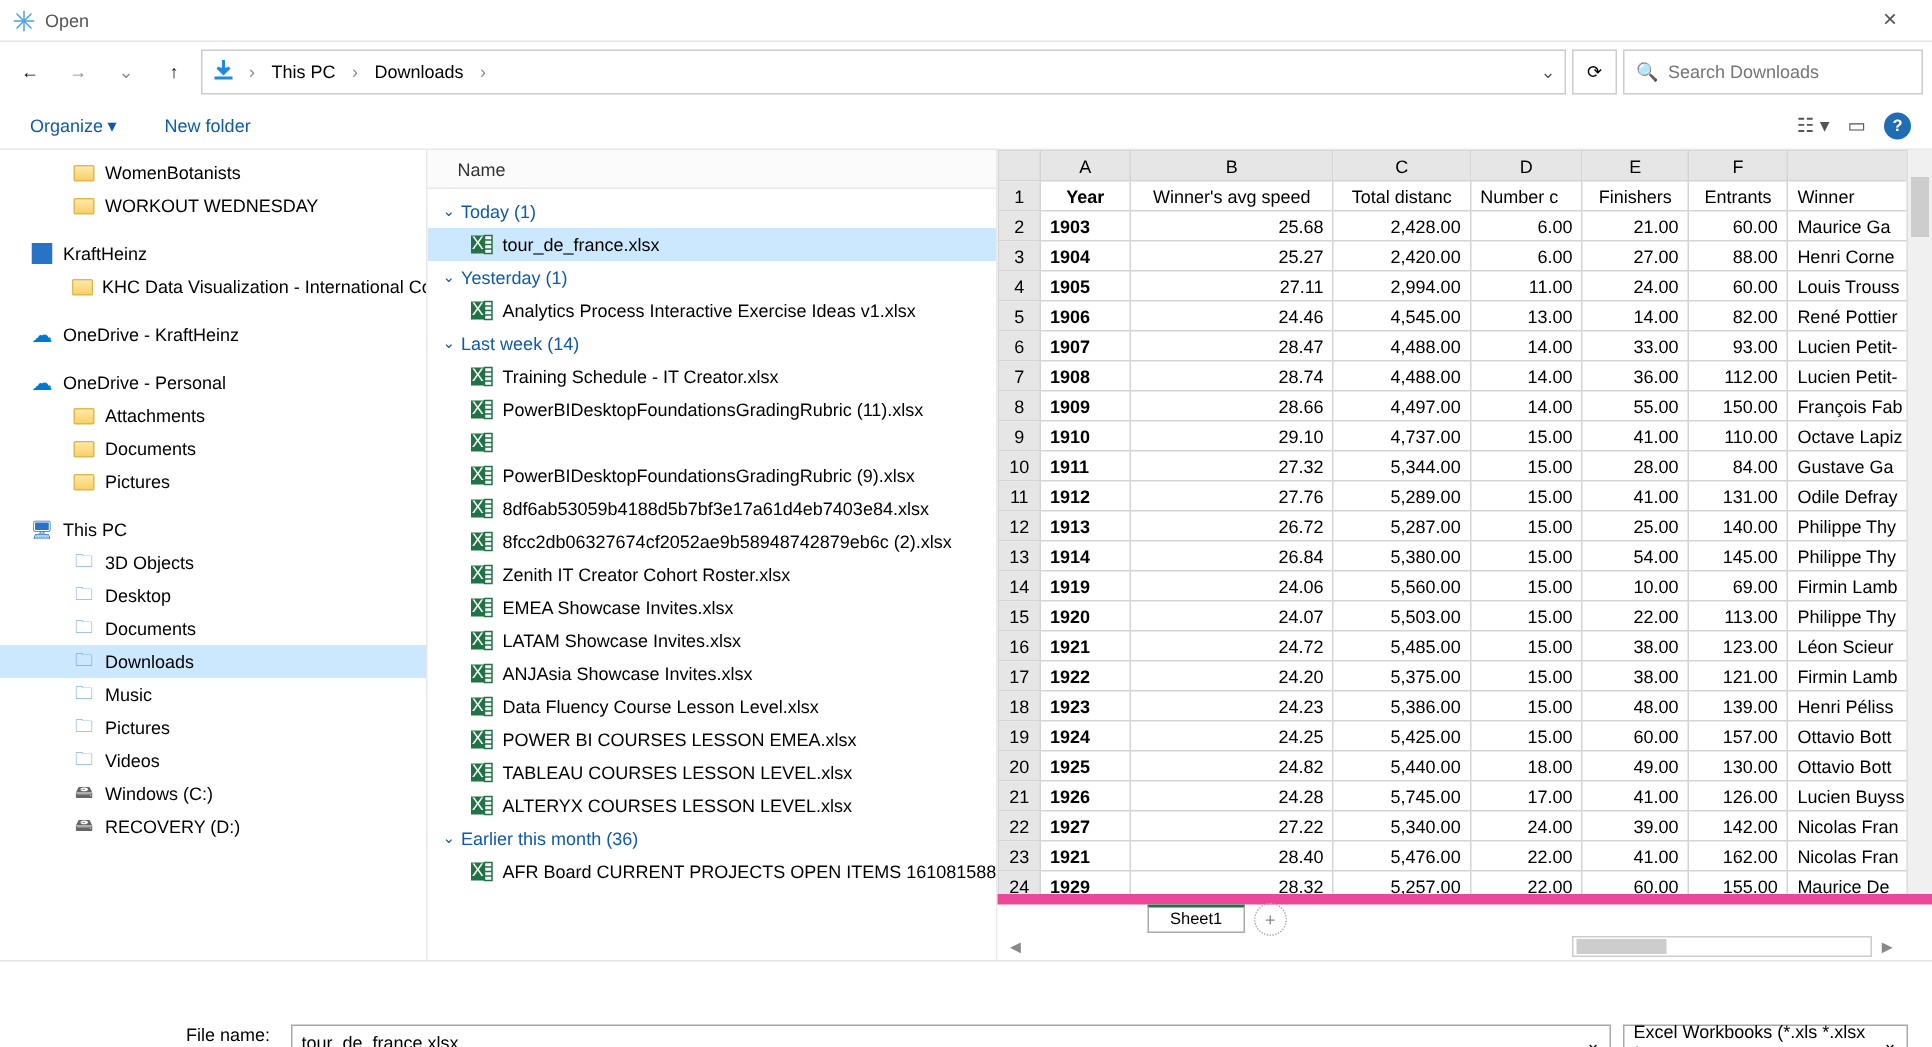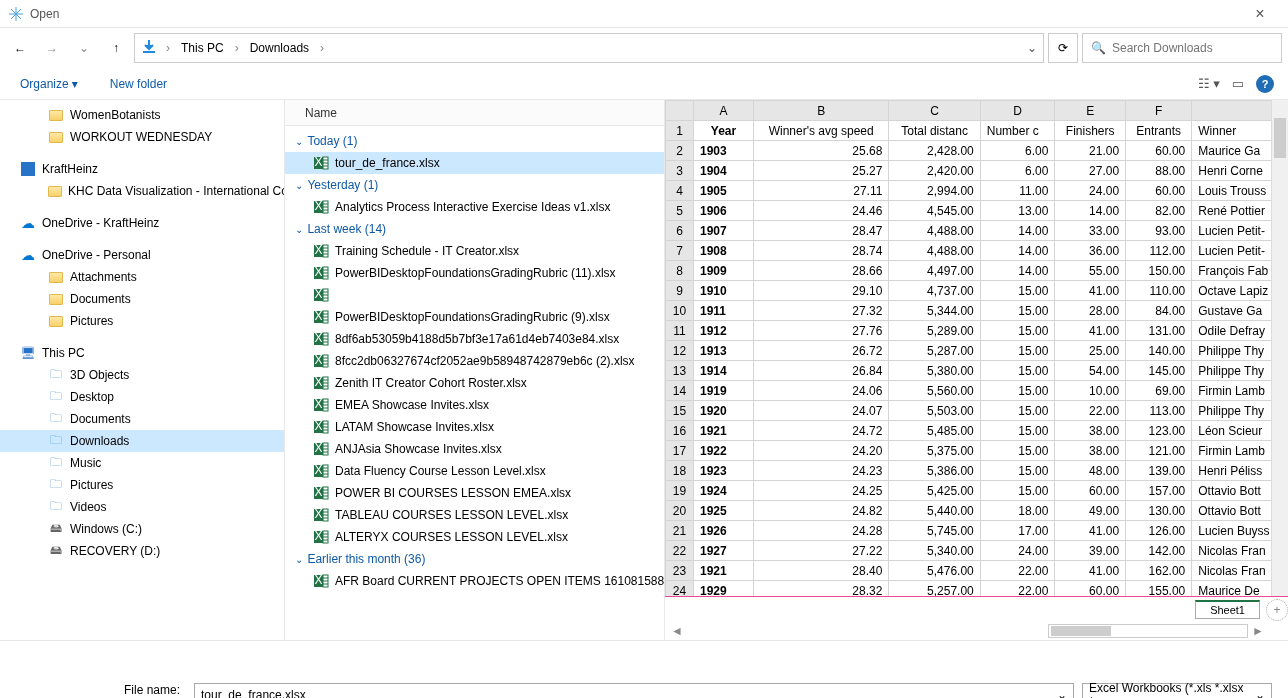--- a/index.html
+++ b/index.html
@@ -57,21 +57,21 @@
 .sheet-wrap { flex:1; overflow:hidden; position:relative;}
 .sheet { border-collapse:collapse; width:100%; font-size:11px;}
 .sheet th, .sheet td { border:1px solid #d4d4d4; height:20px; padding:0 6px; white-space:nowrap; overflow:hidden;}
 .sheet thead th { background:#e6e6e6; font-weight:normal; text-align:center;}
 .sheet .rowhead { background:#e6e6e6; text-align:center; width:28px;}
 .sheet .colA { font-weight:bold; width:60px;}
 .sheet .num { text-align:right;}
 .sheet tbody tr:first-child td.colA { text-align:center;}
 .sheet tbody tr:first-child td { font-weight:normal; text-align:center;}
 .sheet tbody tr:first-child td.colA { font-weight:bold;}
-.sheet-tabs { height:26px; border-top:1px solid #ec4899; display:flex; align-items:center; padding-left:100px; gap:2px;justify-content:flex-end;}
+.sheet-tabs { height:26px; border-top:7px solid #ec4899; display:flex; align-items:center; padding-left:100px; gap:2px;}
 .sheet-tab { border:1px solid #aaa; border-top:2px solid #217346; background:#fff; padding:2px 14px; font-size:11px;}
 .sheet-add { width:22px; height:22px; border:1px dotted #aaa; border-radius:50%; display:flex; align-items:center; justify-content:center; margin-left:4px; color:#888;}
 .hscroll-area{height:18px; display:flex; align-items:center; justify-content:flex-end; padding-right:20px;}
 .hscroll-area .bar{width:200px;height:14px;border:1px solid #ccc; position:relative;}
 .hscroll-area .thumb{position:absolute;left:2px;top:1px;width:60px;height:10px;background:#cdcdcd;}
 
 .footer { border-top:1px solid #e5e5e5; padding:10px 16px 12px; }
 .fn-row { display:flex; align-items:flex-start; gap:8px; margin-bottom:12px;margin-top:32px;}
 .fn-row label { width:170px; text-align:right; padding-right:6px;}
 .fn-row .fn-input { flex:1; height:24px; border:1px solid #a8a8a8; display:flex; align-items:center; padding:0 6px;}

